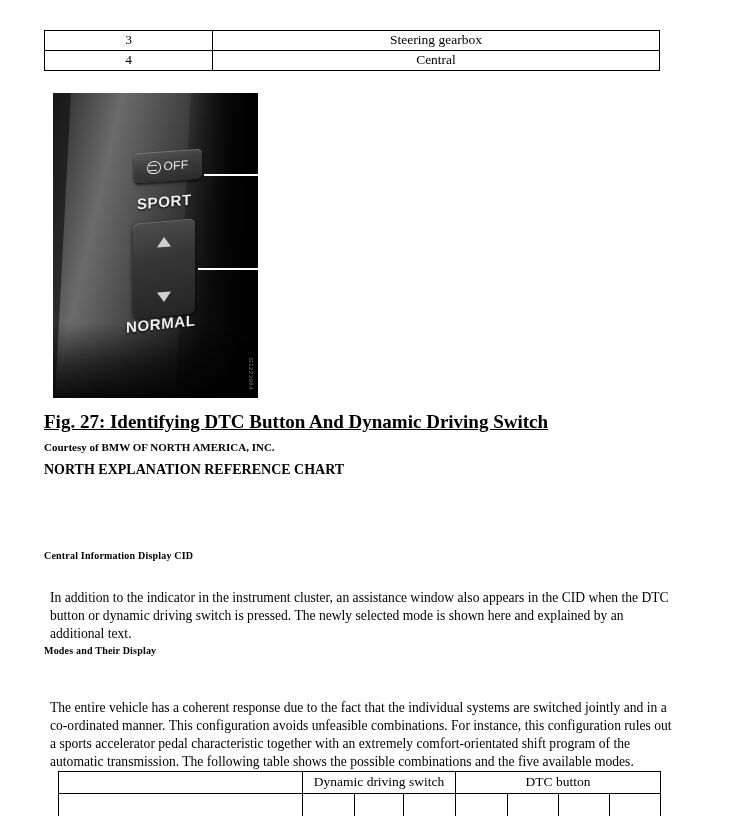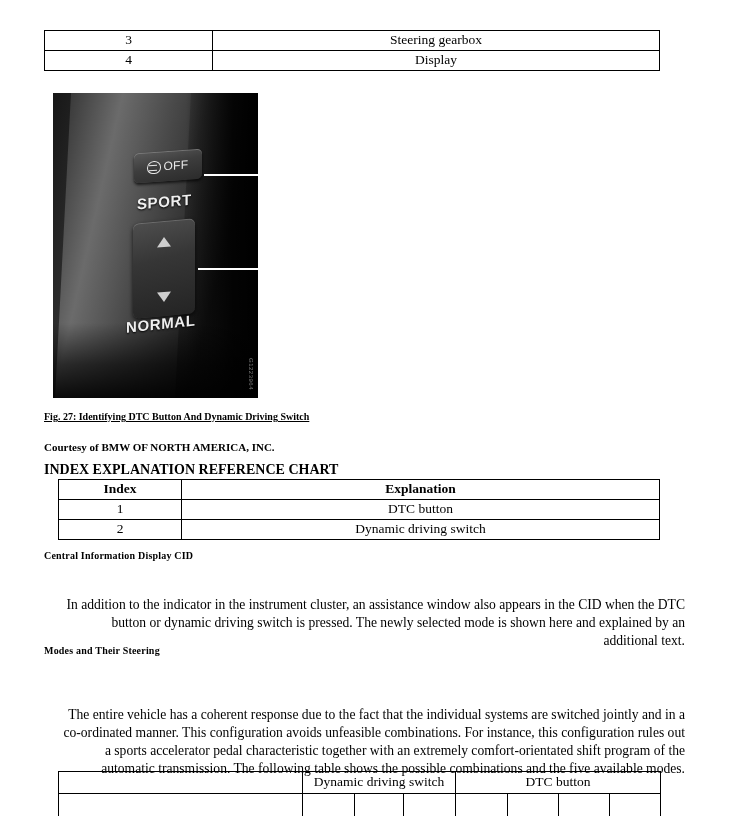--- a/index.html
+++ b/index.html
@@ -181,21 +181,21 @@
     letter-spacing: .5px;
     writing-mode: vertical-rl;
     opacity: .8;
   }
 
   
   .fig-caption {
     position: absolute;
     left: 44px;
     top: 411px;
-    font-size: 10px;
+    font-size: 19px;
     font-weight: bold;
     text-decoration: underline;
   }
   .fig-courtesy {
     position: absolute;
     left: 44px;
     top: 441px;
     font-size: 11px;
     font-weight: bold;
   }
@@ -221,26 +221,26 @@
     font-family: "Liberation Serif", serif;
     font-size: 10px;
     font-weight: bold;
     letter-spacing: .2px;
   }
   .mh-cid { left: 44px; top: 550px; }
   .mh-modes { left: 44px; top: 645px; }
 
   p.body {
     position: absolute;
-    margin: 13px;
+    margin: 6px;
     font-size: 13.6px;
     line-height: 1.32;
     width: 628px;
     left: 44px;
-    text-align: right;
+    text-align: left;
   }
   .p-cid { top: 583px; }
   .p-modes { top: 693px; }
 
   .spec-table {
     position: absolute;
     left: 58px;
     top: 771px;
     width: 602px;
   }
@@ -261,21 +261,21 @@
 <div class="page">
 
   <table class="doc-table top-table">
     <tbody>
       <tr>
         <td class="idx">3</td>
         <td>Steering gearbox</td>
       </tr>
       <tr>
         <td class="idx">4</td>
-        <td>Display</td>
+        <td>Central</td>
       </tr>
     </tbody>
   </table>
 
   <div class="figure">
     <div class="fig-bg"></div>
     <div class="fig-panel"></div>
     <div class="fig-shadow-right"></div>
     <div class="fig-lowerband"></div>
 
@@ -296,42 +296,26 @@
     <div class="callout-line" style="left:151px; top:81px; width:68px;"></div>
 
     <div class="callout-line" style="left:145px; top:175px; width:74px;"></div>
 
     <div class="fig-watermark">G1223964</div>
   </div>
 
   <div class="fig-caption">Fig. 27: Identifying DTC Button And Dynamic Driving Switch</div>
   <div class="fig-courtesy">Courtesy of BMW OF NORTH AMERICA, INC.</div>
 
-  <div class="section-head sh-index">INDEX EXPLANATION REFERENCE CHART</div>
-  <table class="doc-table index-table">
-    <tbody>
-      <tr>
-        <th class="c-index" style="font-weight:bold">Index</th>
-        <th style="font-weight:bold">Explanation</th>
-      </tr>
-      <tr>
-        <td class="c-index">1</td>
-        <td>DTC button</td>
-      </tr>
-      <tr>
-        <td class="c-index">2</td>
-        <td>Dynamic driving switch</td>
-      </tr>
-    </tbody>
-  </table>
+  <div class="section-head sh-index">NORTH EXPLANATION REFERENCE CHART</div>
 
   <div class="minihead mh-cid">Central Information Display CID</div>
   <p class="body p-cid">In addition to the indicator in the instrument cluster, an assistance window also appears in the CID when the DTC button or dynamic driving switch is pressed. The newly selected mode is shown here and explained by an additional text.</p>
 
-  <div class="minihead mh-modes">Modes and Their Steering</div>
+  <div class="minihead mh-modes">Modes and Their Display</div>
   <p class="body p-modes">The entire vehicle has a coherent response due to the fact that the individual systems are switched jointly and in a co-ordinated manner. This configuration avoids unfeasible combinations. For instance, this configuration rules out a sports accelerator pedal characteristic together with an extremely comfort-orientated shift program of the automatic transmission. The following table shows the possible combinations and the five available modes.</p>
 
   <table class="doc-table spec-table">
     <colgroup>
       <col style="width:244px">
       <col style="width:52px">
       <col style="width:49px">
       <col style="width:52px">
       <col style="width:52px">
       <col style="width:51px">

